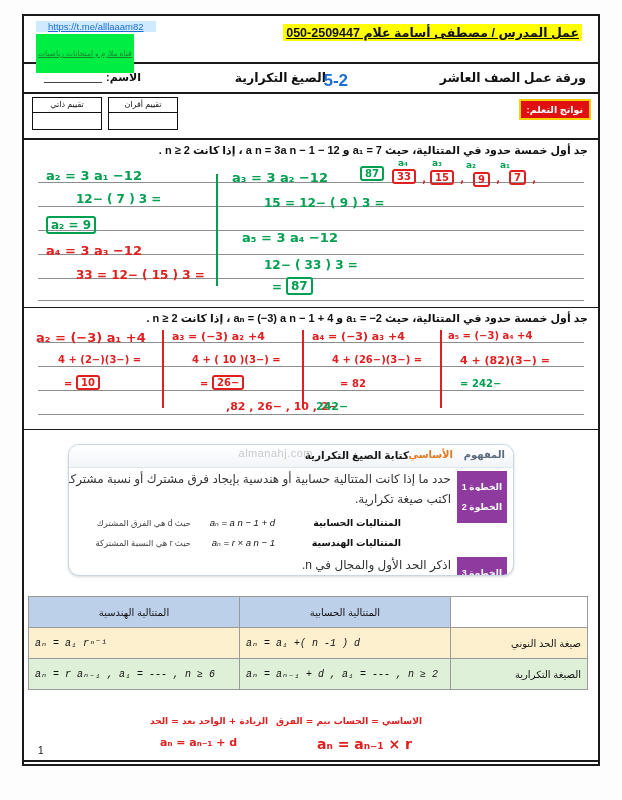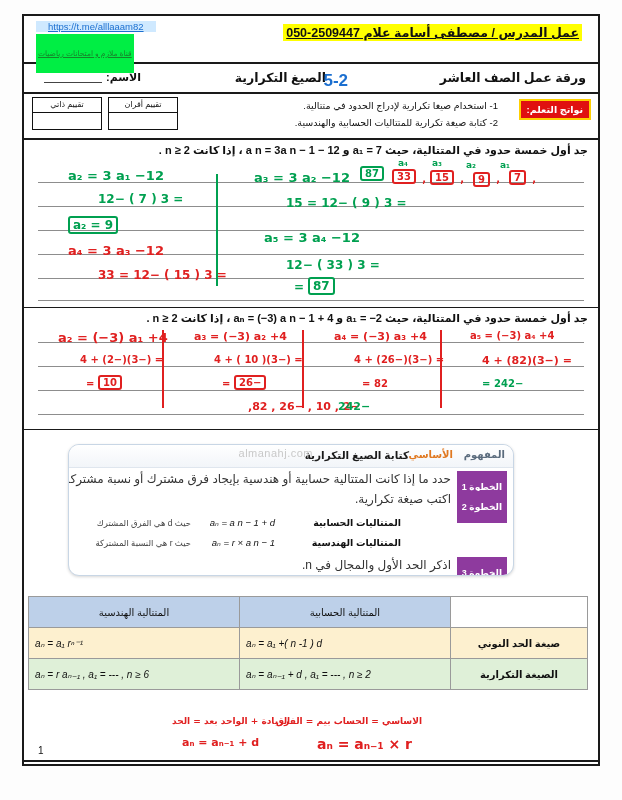--- a/index.html
+++ b/index.html
@@ -143,21 +143,20 @@
     border-bottom:1px solid #8d8d8d;
   }
 
   
   .hw{
     position:absolute;
     font-family:"DejaVu Sans",sans-serif;
     font-weight:bold;
     white-space:nowrap;
     transform-origin:left center;
-    margin-left:22px;
   }
   .hw.g{color:#00a050;}
   .hw.r{color:#e02020;}
   .boxed{
     border:2px solid currentColor;
     padding:0 3px;border-radius:3px;
   }
   .sep{
     position:absolute;width:0;
     border-left:2px solid #00a050;
@@ -236,24 +235,24 @@
   }
   table.sum td{
     border:1.3px solid #9a9a9a;
     font-size:10px;color:#111;
     padding:4px 6px;
     height:22px;
     vertical-align:middle;
   }
   .hcell{background:#bdd0e9;text-align:center;font-size:10px;}
   .hblank{background:#ffffff;}
-  .rlabel{text-align:center;font-weight:bold;font-size:9.5px;white-space:nowrap;}
+  .rlabel{text-align:right;font-weight:normal;font-size:9.5px;white-space:nowrap;}
   .fcell{
     direction:ltr;text-align:left;
-    font-family:Liberation Sans, sans-serif;
+    font-family:Liberation Mono, monospace;
     font-style:italic;font-size:11px;
   }
   .rowA td{background:#fdf0cf;}
   .rowB td{background:#dff0d8;}
   .c-w{width:124px;}
   .c-a{width:198px;}
   .c-g{width:198px;}
 
   
   .pageno{
@@ -280,24 +279,20 @@
     <div class="titlerow">
       <div class="wtitle">ورقة عمل الصف العاشر</div>
       <div class="lesson-name">الصيغ التكرارية</div>
       <div class="lesson-no">5-2</div>
       <div class="namelbl">الاسم:</div>
       <div class="nameline"></div>
     </div>
 
     <div class="outcomes">
       <div class="obadge">نواتج التعلم:</div>
-      <div class="olist">
-        <div>1- استخدام صيغا تكرارية لإدراج الحدود في متتالية.</div>
-        <div>2- كتابة صيغة تكرارية للمتتاليات الحسابية والهندسية.</div>
-      </div>
       <div class="evalwrap">
         <div class="evalbox">
           <div class="eh">تقييم أقران</div>
           <div class="eb"></div>
         </div>
         <div class="evalbox">
           <div class="eh">تقييم ذاتي</div>
           <div class="eb"></div>
         </div>
       </div>

